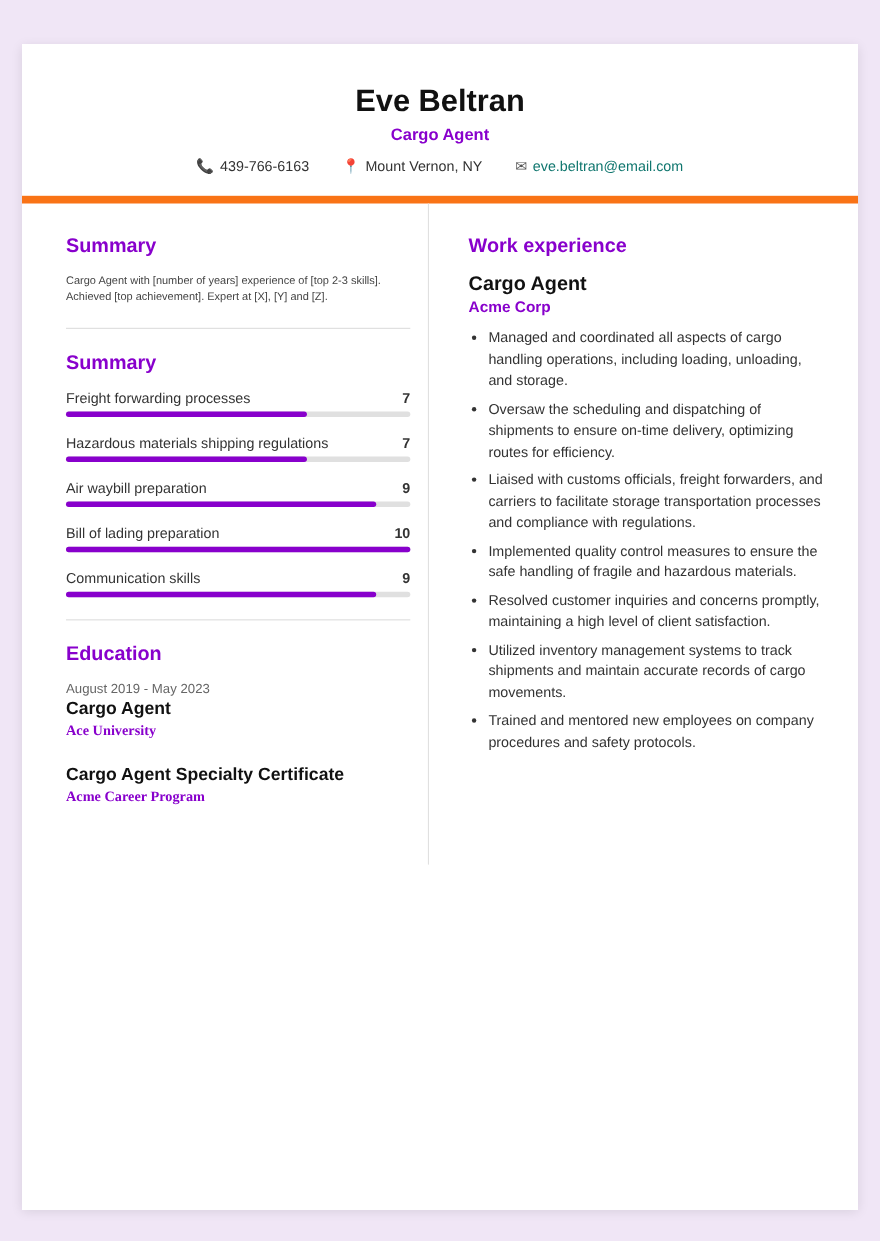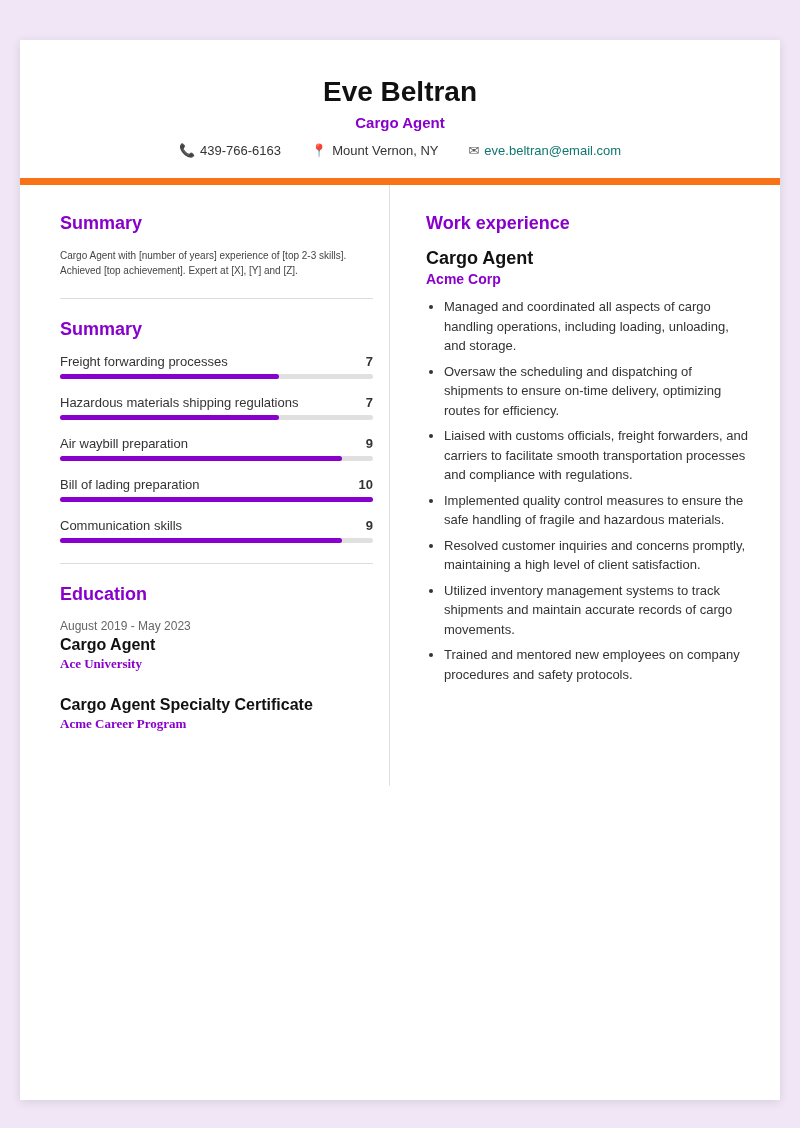--- a/index.html
+++ b/index.html
@@ -263,21 +263,21 @@
 
     <div class="right-col">
       <div class="section-title">Work experience</div>
       <div id="work-list">
           <div>
     <div class="work-title">Cargo Agent</div>
     <div class="work-company">Acme Corp</div>
     <ul class="work-bullets">
       <li>Managed and coordinated all aspects of cargo handling operations, including loading, unloading, and storage.</li>
               <li>Oversaw the scheduling and dispatching of shipments to ensure on-time delivery, optimizing routes for efficiency.</li>
-              <li>Liaised with customs officials, freight forwarders, and carriers to facilitate smooth transportation processes and compliance with regulations.</li>
+              <li>Liaised with customs officials, freight forwarders, and carriers to facilitate storage transportation processes and compliance with regulations.</li>
               <li>Implemented quality control measures to ensure the safe handling of fragile and hazardous materials.</li>
               <li>Resolved customer inquiries and concerns promptly, maintaining a high level of client satisfaction.</li>
               <li>Utilized inventory management systems to track shipments and maintain accurate records of cargo movements.</li>
               <li>Trained and mentored new employees on company procedures and safety protocols.</li>
     </ul>
   </div>
         </div>
     </div>
   </div>
 </div>

